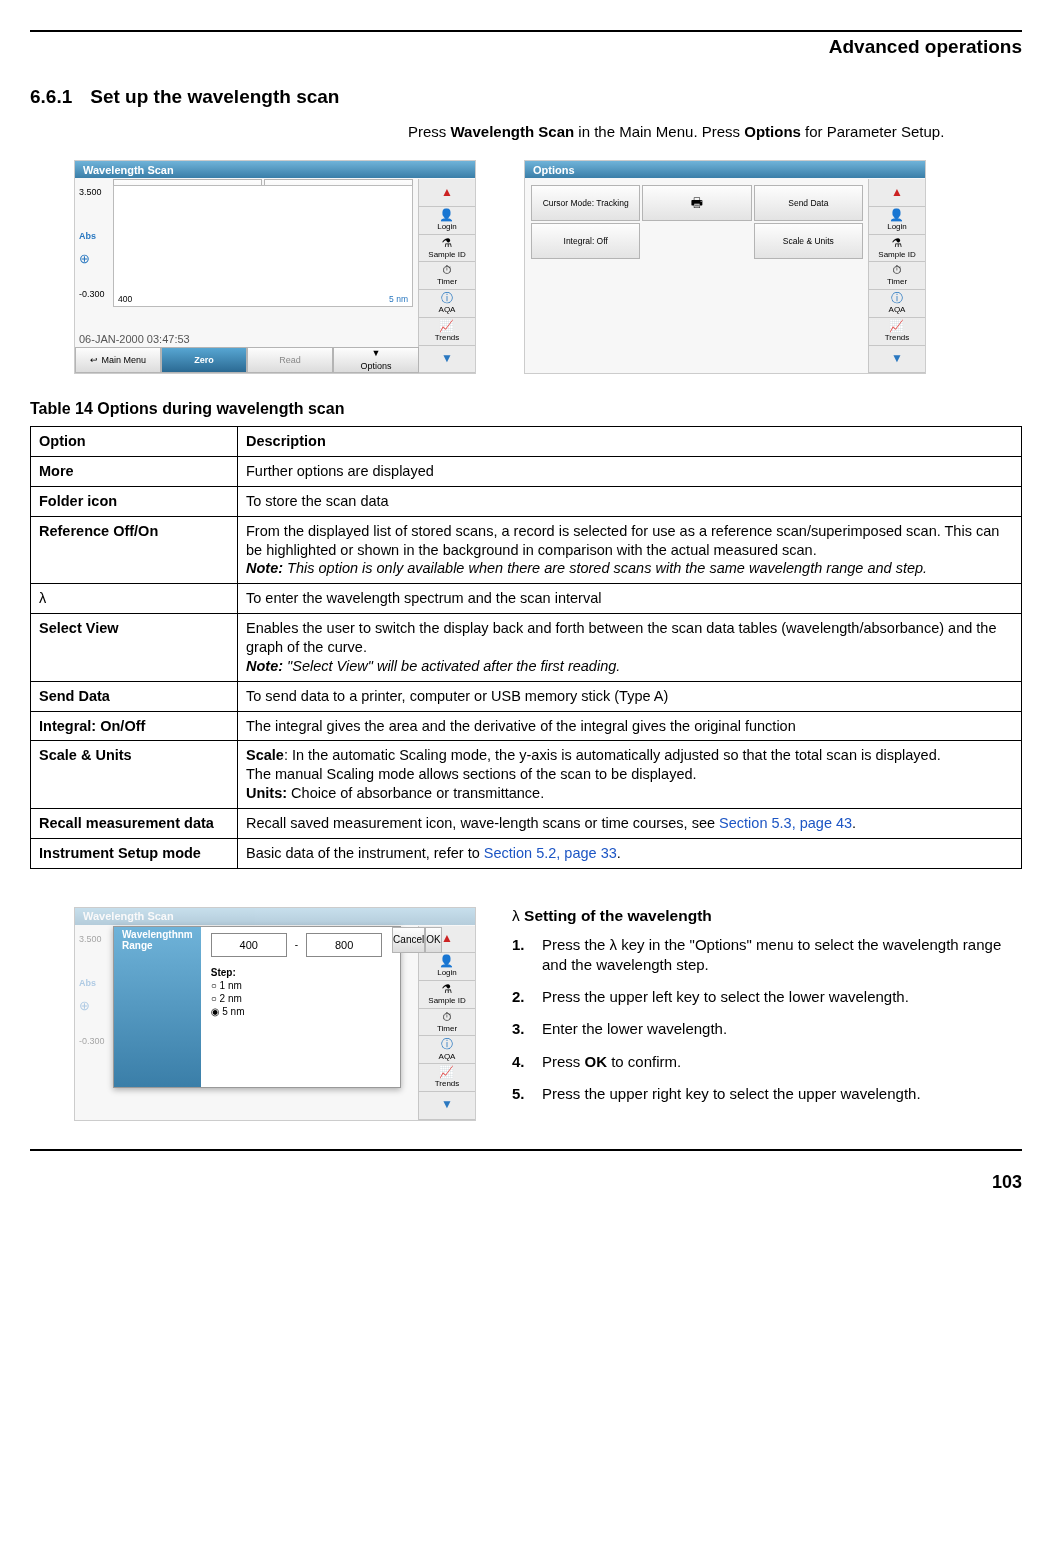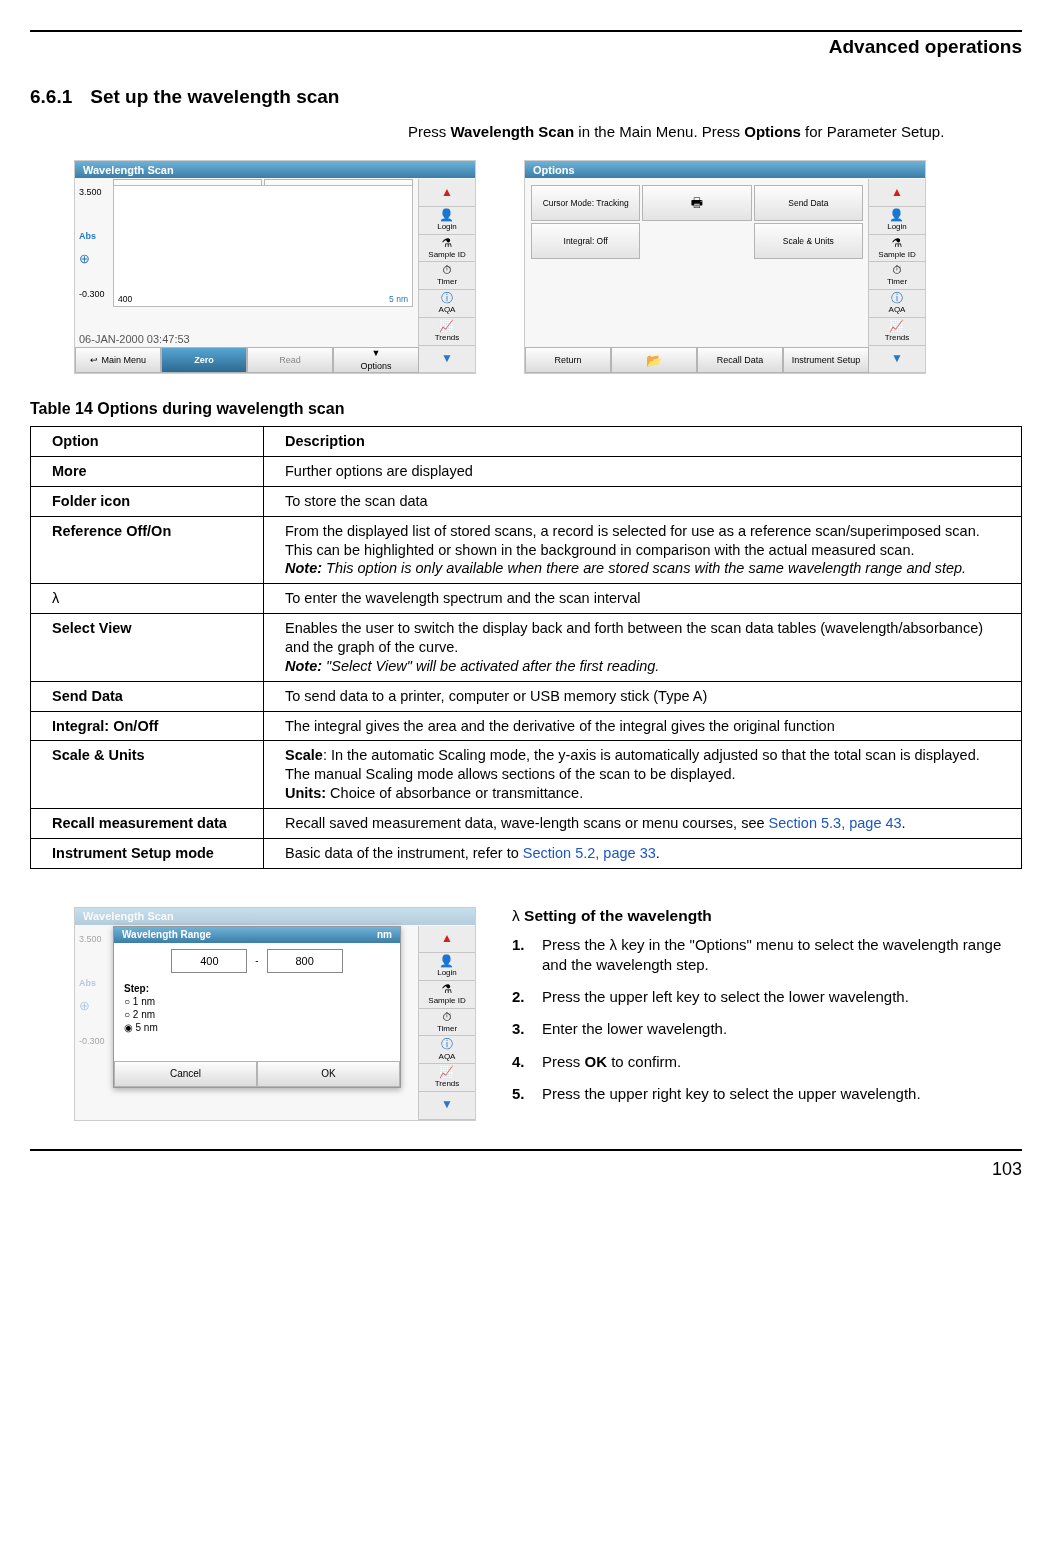--- a/index.html
+++ b/index.html
@@ -134,21 +134,21 @@
     font-size: 16px;
     margin: 4px 0 8px 0;
   }
   table.opts {
     width: 100%;
     border-collapse: collapse;
     font-size: 14.5px;
   }
   table.opts th, table.opts td {
     border: 1px solid #000;
-    padding: 5px 21px;
+    padding: 5px 8px;
     vertical-align: top;
     text-align: left;
     line-height: 1.3;
   }
   table.opts th { font-weight: bold; }
   table.opts td:first-child { width: 190px; font-weight: bold; }
   table.opts td.noteline i { font-style: italic; }
   .cross-ref { color: #1c55c4; }
   
   .bottom-row {
@@ -177,21 +177,21 @@
     content: counter(st) ".";
     position: absolute;
     left: 0;
     font-weight: bold;
   }
   
   .dlg {
     position:absolute; top:18px; left:38px; right:74px; bottom:32px;
     background:#fff; border:1px solid #999;
     box-shadow:0 2px 6px rgba(0,0,0,.3);
-    display:flex; flex-direction:column;
+    display:flex; flex-direction:row;
   }
   .dlg-title {
     background:linear-gradient(#6fb3d9,#3a7ea8);
     color:#fff; font-size:10px; font-weight:bold;
     padding:2.5px 8px;
     display:flex; justify-content:space-between;
   }
   .dlg-body { flex:1; padding:6px 10px; font-size:10px; }
   .dlg-inputs { display:flex; align-items:center; gap:8px; margin-bottom:10px; justify-content:center;}
   .dlg-inputs input {
@@ -202,23 +202,23 @@
   .dlg-foot .btn {
     flex:1; height:24px; border:1px solid #b4b4b4;
     background:linear-gradient(#fdfdfd,#dcdcdc);
     display:flex; align-items:center; justify-content:center; font-size:10px;
   }
   
   .footer {
     border-top: 2px solid #000;
     margin-top: 28px;
     text-align: right;
-    font-weight: normal;
+    font-weight: bold;
     font-size: 18px;
-    padding-top: 8px;
+    padding-top: 21px;
   }
 </style>
 </head>
 <body>
 
 <div class="top-line"></div>
 <div class="header-title">Advanced operations</div>
 
 <div class="section-row">
   <div class="section-num">6.6.1</div>
@@ -338,28 +338,20 @@
           <span>AQA</span>
         </div>
       <div class="rbtn">
           <span class="ric">📈</span>
           <span>Trends</span>
         </div>
       <div class="rbtn">
           <span class="ric" style="color:#2a78c0">▼</span>
         </div>
     </div>
-    <div class="scr-bottom">
-      <div class="btn">Return</div>
-      <div class="btn">
-          <span style="font-size:13px">📂</span>
-        </div>
-      <div class="btn">Recall Data</div>
-      <div class="btn">Instrument Setup</div>
-    </div>
   </div>
 </div>
 
 <div class="table-title">Table 14 Options during wavelength scan</div>
 <table class="opts">
   <tbody>
       <tr>
     <th>Option</th>
     <th>Description</th>
   </tr>
@@ -400,21 +392,21 @@
   <tr>
         <td>Scale &amp; Units</td>
     <td>
       <b>Scale</b><span>: In the automatic Scaling mode, the y-axis is automatically adjusted so that the total scan is displayed.</span><br>
       <span>The manual Scaling mode allows sections of the scan to be displayed.</span><br>
       <b>Units:</b><span> Choice of absorbance or transmittance.</span>
     </td>
       </tr>
   <tr>
         <td>Recall measurement data</td>
-    <td><span>Recall saved measurement data, wave-length scans or menu courses, see </span><span class="cross-ref">Section 5.3, page 43</span><span>.</span></td>
+    <td><span>Recall saved measurement icon, wave-length scans or time courses, see </span><span class="cross-ref">Section 5.3, page 43</span><span>.</span></td>
       </tr>
   <tr>
         <td>Instrument Setup mode</td>
     <td><span>Basic data of the instrument, refer to </span><span class="cross-ref">Section 5.2, page 33</span><span>.</span></td>
       </tr>
 </tbody>
   </table>
 
 <div class="bottom-row">
   <div class="bottom-screen-wrap">

